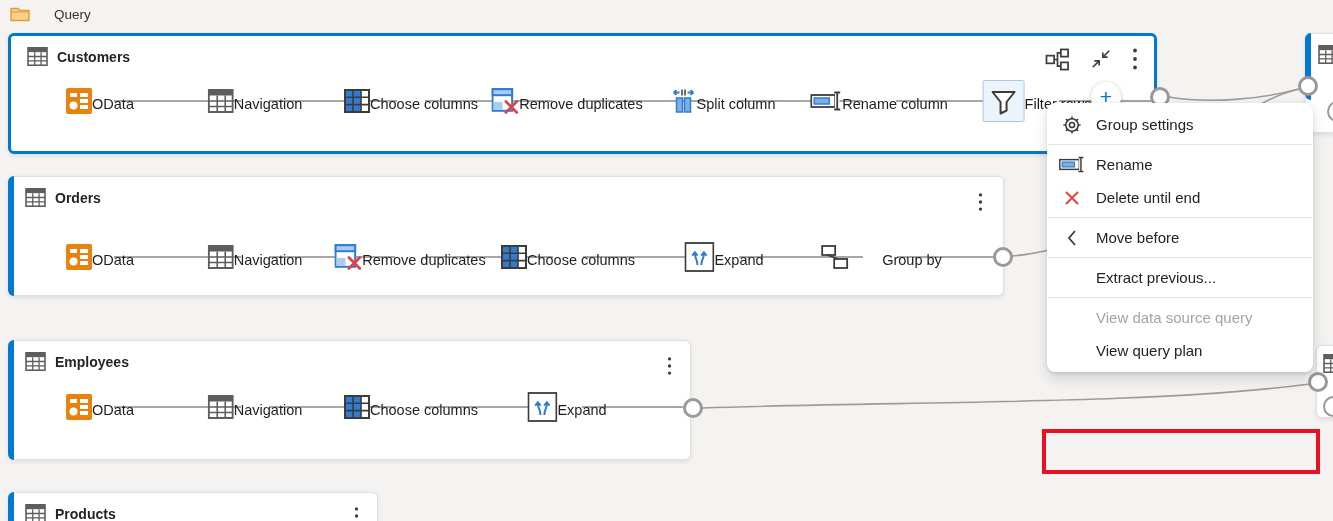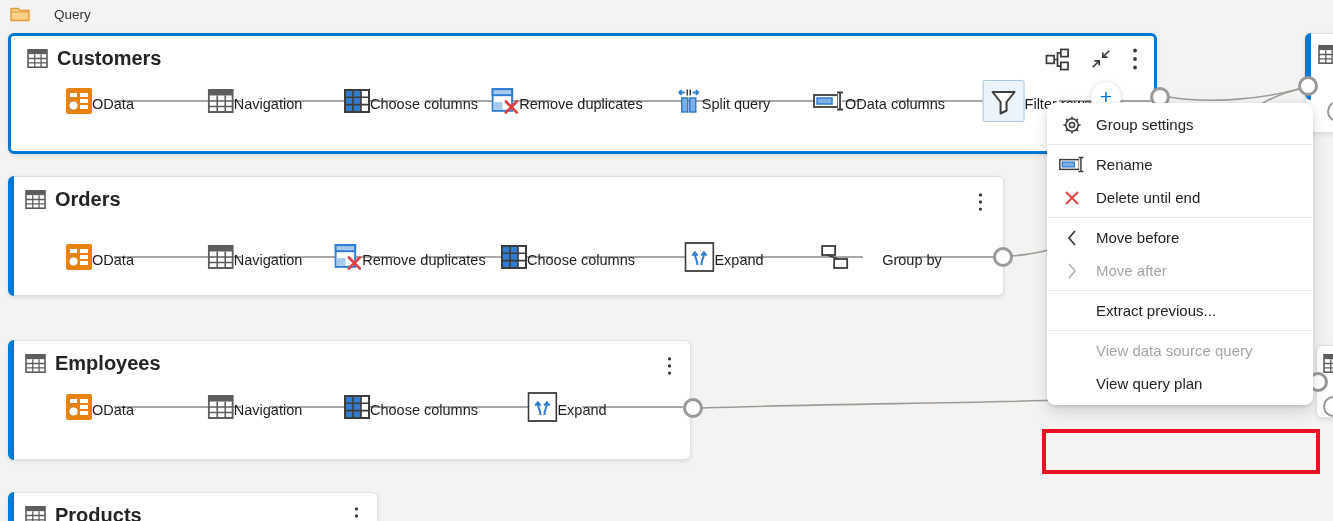--- a/index.html
+++ b/index.html
@@ -15,21 +15,21 @@
   .folder-row{position:absolute;left:10px;top:6px;display:flex;align-items:center;gap:24px;z-index:2;}
   .folder-row .lbl{font-size:13.5px;color:#323130;}
 
   
   .qbox{position:absolute;background:#fff;border:1px solid #e2e0de;border-radius:6px;
         box-shadow:0 1.5px 4px rgba(0,0,0,.09);z-index:1;box-sizing:border-box;}
   .qbox.selected{border:3px solid var(--accent,#0078d4);}
   .qbox .accent{position:absolute;left:-1px;top:-1px;bottom:-1px;width:6px;
         background:var(--accent,#0078d4);border-radius:6px 0 0 6px;}
   .qhead{position:absolute;left:16px;top:11px;display:flex;align-items:center;gap:9px;}
-  .qtitle{font-size:20px;font-weight:700;color:#252423;white-space:nowrap;}
+  .qtitle{font-size:14px;font-weight:700;color:#252423;white-space:nowrap;}
   .qactions{position:absolute;display:flex;align-items:center;gap:16px;}
   .iconbtn{background:none;border:none;padding:2px;cursor:pointer;display:flex;align-items:center;}
 
   
   .step{position:absolute;transform:translateX(-50%);display:flex;flex-direction:row;
         align-items:center;z-index:3;cursor:pointer;}
   .icbox{height:36px;display:flex;align-items:center;justify-content:center;}
   .icbox.hl{height:42px;width:42px;background:#ecf4fb;border:1px solid #a9c7e2;border-radius:2px;box-sizing:border-box;}
   .step-label{margin-top:5px;font-size:14.5px;color:#1f1e1d;white-space:nowrap;}
 
@@ -169,32 +169,32 @@
   <div class="step" style="left:723px;top:83px;">
     <div class="icbox">
         <svg width="26" height="26" viewBox="0 0 26 26" fill="none">
       <path d="M9 4.5 H3 M3 4.5 L6 2.1 M3 4.5 L6 6.9" stroke="#2f7cd3" stroke-width="1.8"></path>
       <path d="M17 4.5 H23 M23 4.5 L20 2.1 M23 4.5 L20 6.9" stroke="#2f7cd3" stroke-width="1.8"></path>
       <path d="M11.5 1.5 V7.5 M14.5 1.5 V7.5" stroke="#3d3c3a" stroke-width="1.5"></path>
       <rect x="6" y="10" width="6" height="14" fill="#7cb0e4" stroke="#2f7cd3" stroke-width="1.5"></rect>
       <rect x="14" y="10" width="6" height="14" fill="#7cb0e4" stroke="#2f7cd3" stroke-width="1.5"></rect>
         </svg>
       </div>
-    <div class="step-label">Split query</div>
+    <div class="step-label">Split column</div>
   </div>
   <div class="step" style="left:879px;top:83px;">
     <div class="icbox">
         <svg width="32" height="20" viewBox="0 0 32 20">
       <rect x="1" y="4" width="24" height="12" fill="#fff" stroke="#3d3c3a" stroke-width="1.8"></rect>
       <rect x="4" y="7" width="15" height="6" fill="#7cb0e4" stroke="#2f7cd3" stroke-width="1.5"></rect>
       <rect x="24.8" y="3" width="4.4" height="14" fill="#fff"></rect>
       <path d="M24 1.5 H30 M24 18.5 H30 M27 1.5 V18.5" stroke="#3d3c3a" stroke-width="1.8"></path>
         </svg>
       </div>
-    <div class="step-label">OData columns</div>
+    <div class="step-label">Rename column</div>
   </div>
   <div class="step" style="left:1037px;top:80px;">
     <div class="icbox hl">
       <svg width="30" height="30" viewBox="0 0 30 30">
       <path d="M4 6 H26 L18 16 V24.5 L12 27.5 V16 Z" fill="#fff" stroke="#3d3c3a" stroke-width="2" stroke-linejoin="round"></path>
         </svg>
       </div>
     <div class="step-label">Filter rows</div>
   </div>
 
@@ -449,28 +449,20 @@
     </div>
     <div class="menu-sep"></div>
     <div class="mi">
       <span class="mic">
           <svg width="14" height="18" viewBox="0 0 14 18">
         <path d="M10 2 L4 9 L10 16" stroke="#3d3c3a" stroke-width="1.8" fill="none"></path>
           </svg>
         </span>
       <span>Move before</span>
     </div>
-    <div class="mi disabled">
-      <span class="mic">
-          <svg width="14" height="18" viewBox="0 0 14 18">
-        <path d="M4 2 L10 9 L4 16" stroke="#b9b7b5" stroke-width="1.8" fill="none"></path>
-          </svg>
-        </span>
-      <span>Move after</span>
-    </div>
     <div class="menu-sep"></div>
     <div class="mi">
       <span class="mic"></span>
       <span>Extract previous...</span>
     </div>
     <div class="menu-sep"></div>
     <div class="mi disabled">
       <span class="mic"></span>
       <span>View data source query</span>
     </div>

